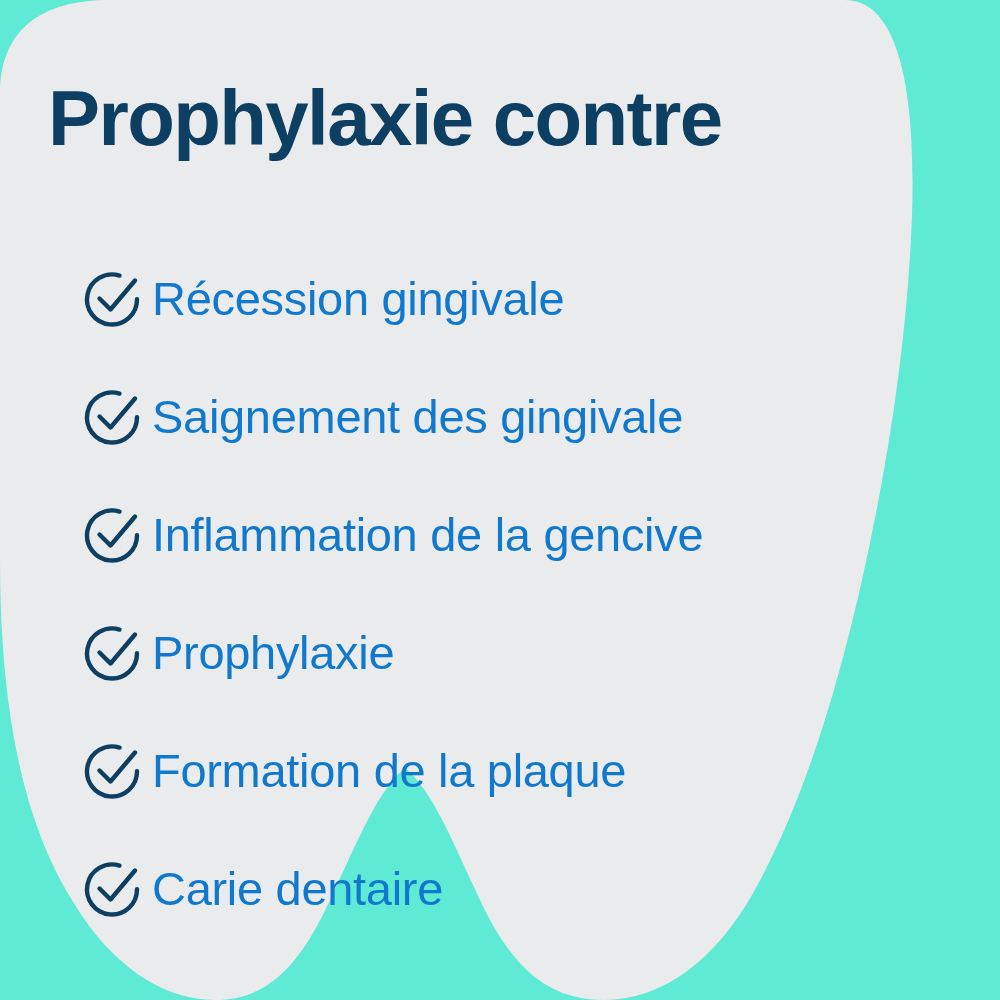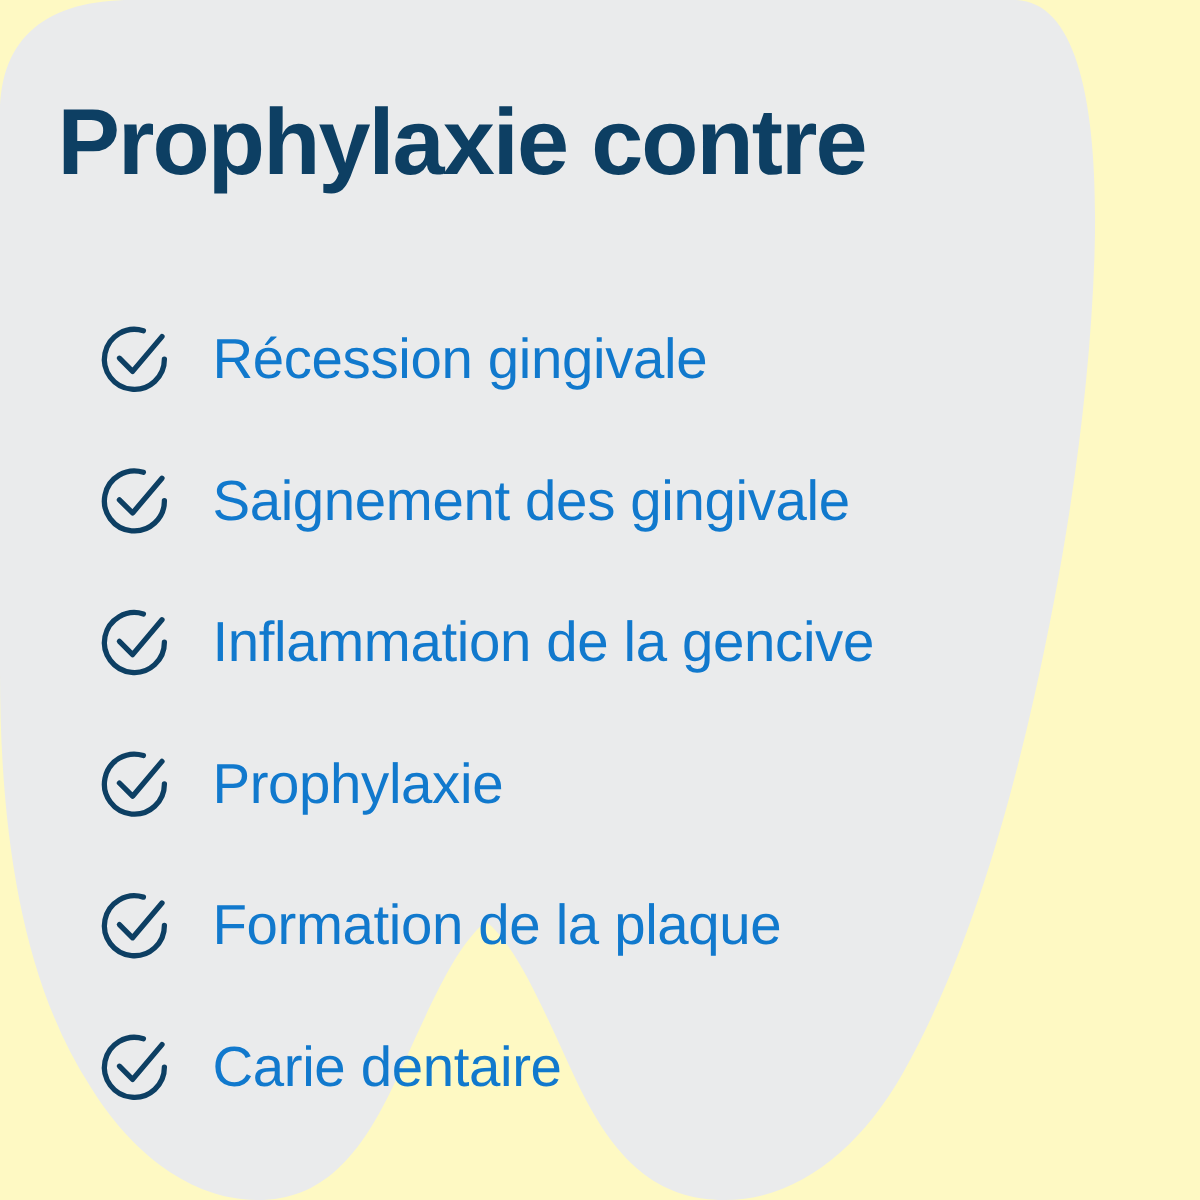--- a/index.html
+++ b/index.html
@@ -10,21 +10,21 @@
     height:1000px;
     background:#f7f8f9;
     font-family:"Liberation Sans", sans-serif;
     overflow:hidden;
   }
 
   .stage {
     position:relative;
     width:1000px;
     height:1000px;
-    background:#fef9c3;
+    background:#5eead4;
   }
 
   
   .tooth-bg {
     position:absolute;
     left:0; top:0;
     width:1000px; height:1000px;
     pointer-events:none;
   }
 
@@ -53,21 +53,21 @@
     top:240px;
     width:900px;
     list-style:none;
   }
 
   .benefit-item {
     position:relative;
     height:118px;
     display:flex;
     align-items:center;
-    gap:35px;
+    gap:10px;
   }
 
   .check-icon {
     flex:0 0 auto;
     width:60px;
     height:60px;
     display:block;
   }
 
   .benefit-label {

